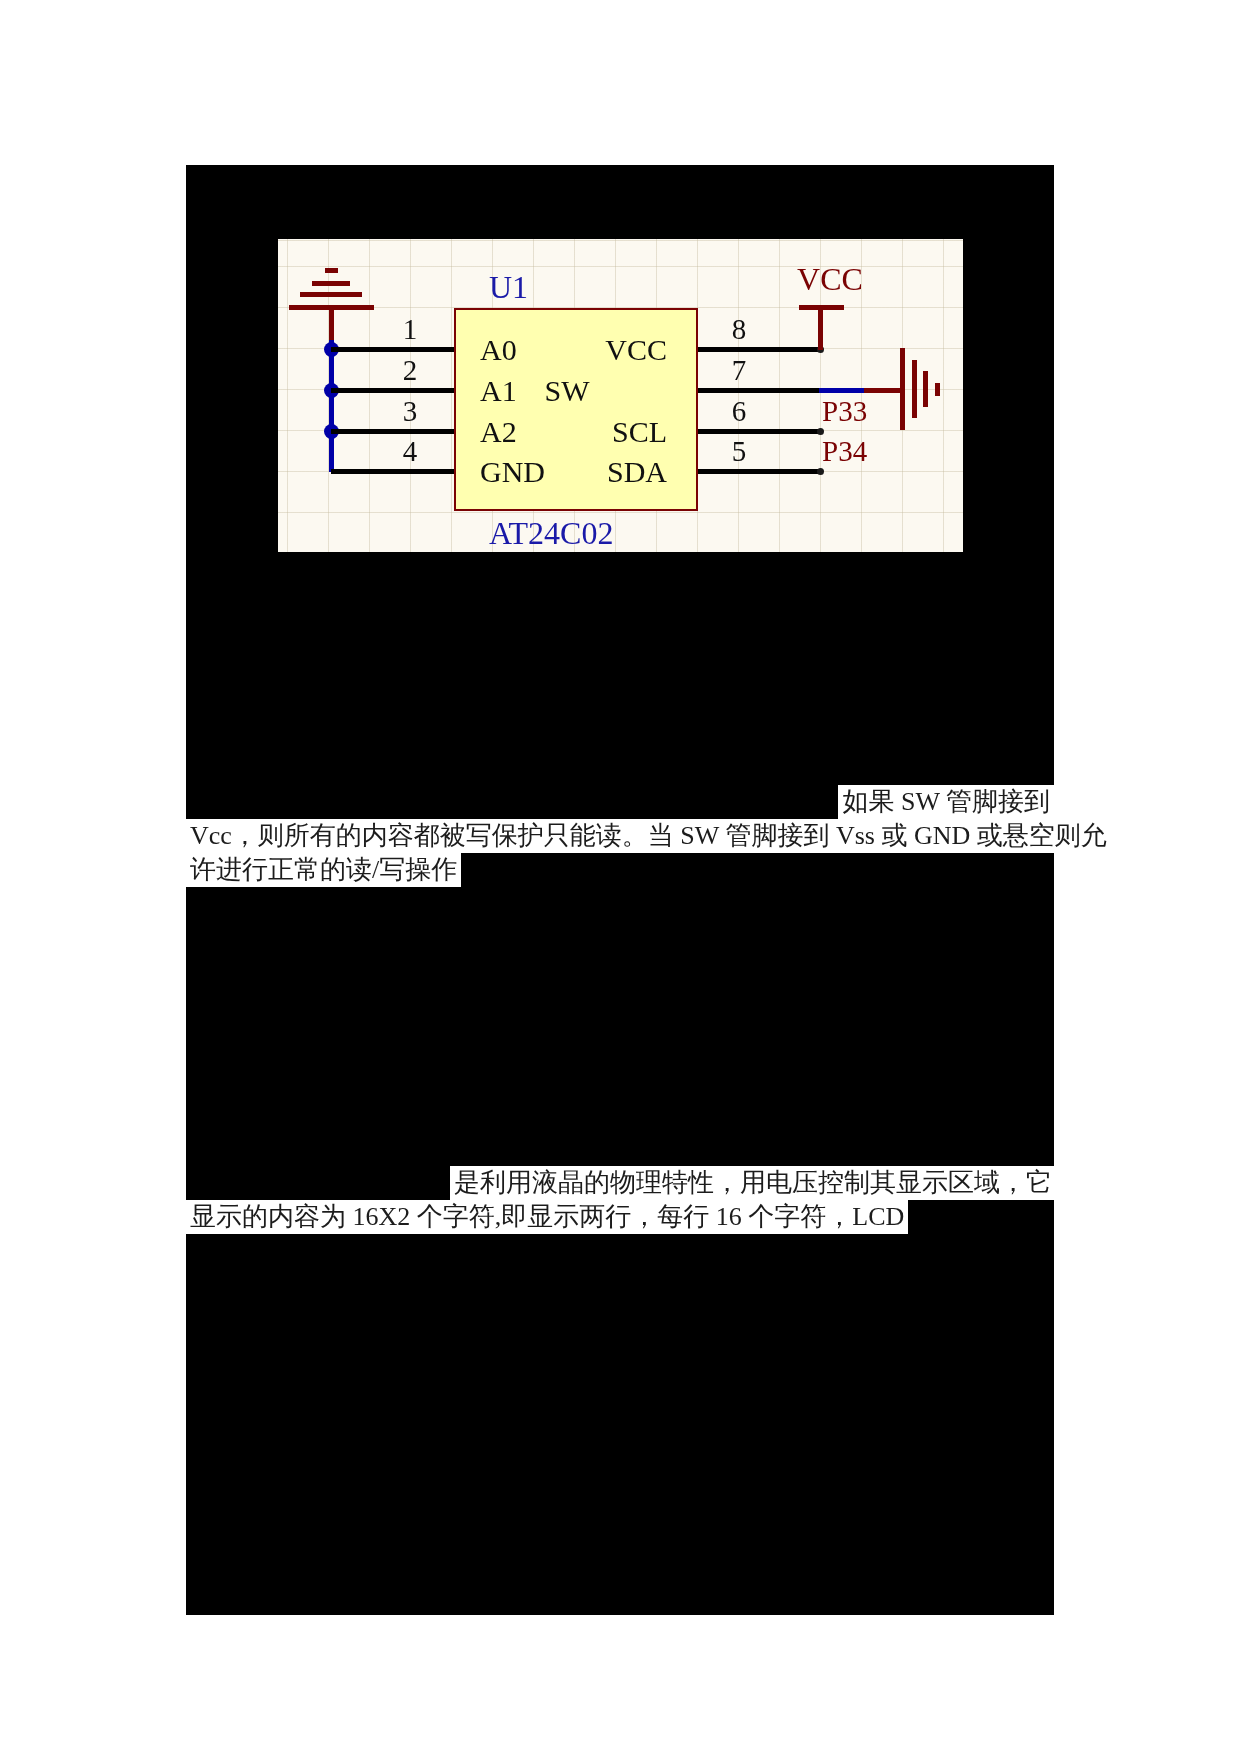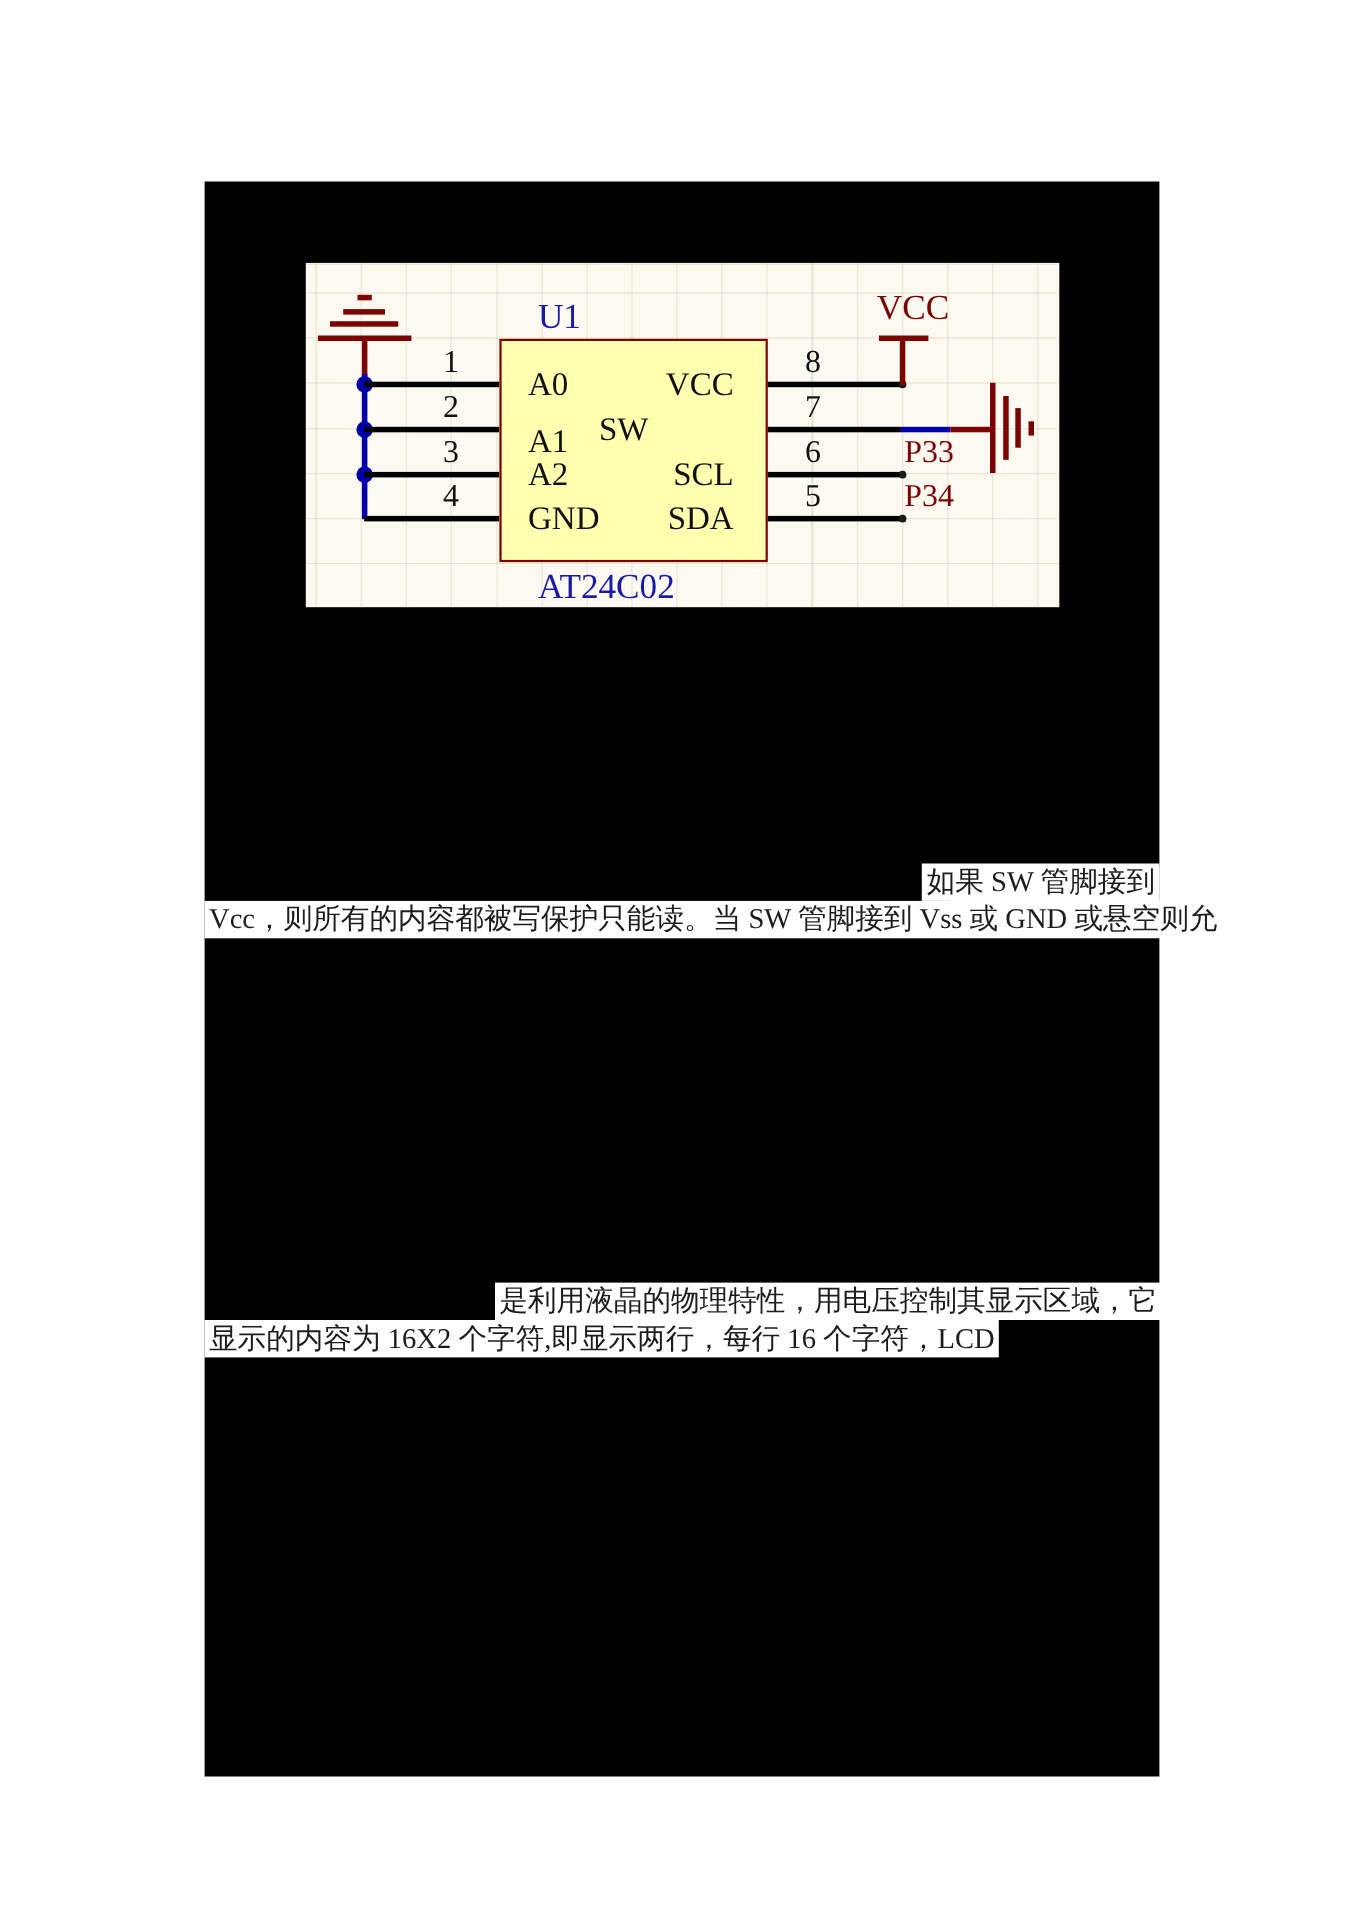--- a/index.html
+++ b/index.html
@@ -63,21 +63,21 @@
     <div class="wire-b" style="left:53px;top:230px;width:123px;"></div>
 
     <div class="pinnum" style="left:115px;top:73px;">1</div>
     <div class="pinnum" style="left:115px;top:114px;">2</div>
     <div class="pinnum" style="left:115px;top:155px;">3</div>
     <div class="pinnum" style="left:115px;top:195px;">4</div>
 
     <div class="chip"></div>
 
     <div class="pinlabel" style="left:202px;top:95px;">A0</div>
-    <div class="pinlabel" style="left:202px;top:147px;">A1</div>
+    <div class="pinlabel" style="left:202px;top:136px;">A1</div>
     <div class="pinlabel" style="left:202px;top:177px;">A2</div>
     <div class="pinlabel" style="left:202px;top:217px;text-align:center;">GND</div>
 
     <div class="pinlabel" style="left:189px;top:95px;width:200px;text-align:right;">VCC</div>
     <div class="pinlabel" style="left:189px;top:136px;width:200px;text-align:center;">SW</div>
     <div class="pinlabel" style="left:189px;top:177px;width:200px;text-align:right;">SCL</div>
     <div class="pinlabel" style="left:189px;top:217px;width:200px;text-align:right;">SDA</div>
 
     <div class="bluelabel" style="left:177px;top:31px;">U1</div>
     <div class="bluelabel" style="left:177px;top:277px;">AT24C02</div>
@@ -108,16 +108,17 @@
       <div class="rgbar" style="left:657px;top:144px;height:13px;"></div>
     </div>
 
     <div class="redlabel" style="left:544px;top:156px;">P33</div>
     <div class="redlabel" style="left:544px;top:196px;">P34</div>
   </div>
 
   <div class="hl" style="right:186px;top:788px;text-decoration:underline;">用于产生器件所</div>
   <div class="hl" style="right:186px;top:785px;">如果 SW 管脚接到</div>
   <div class="hl" style="left:186px;top:819px;">Vcc，则所有的内容都被写保护只能读。当 SW 管脚接到 Vss 或  GND 或悬空则允</div>
+  <div class="hl" style="left:186px;top:853px;">许进行正常的读/写操作</div>
   <div class="hl" style="left:450px;top:1166px;">是利用液晶的物理特性，用电压控制其显示区域，它</div>
   <div class="hl" style="left:186px;top:1200px;">显示的内容为 16X2 个字符,即显示两行，每行 16 个字符，LCD</div>
 
 </div>
 
 </body></html>

